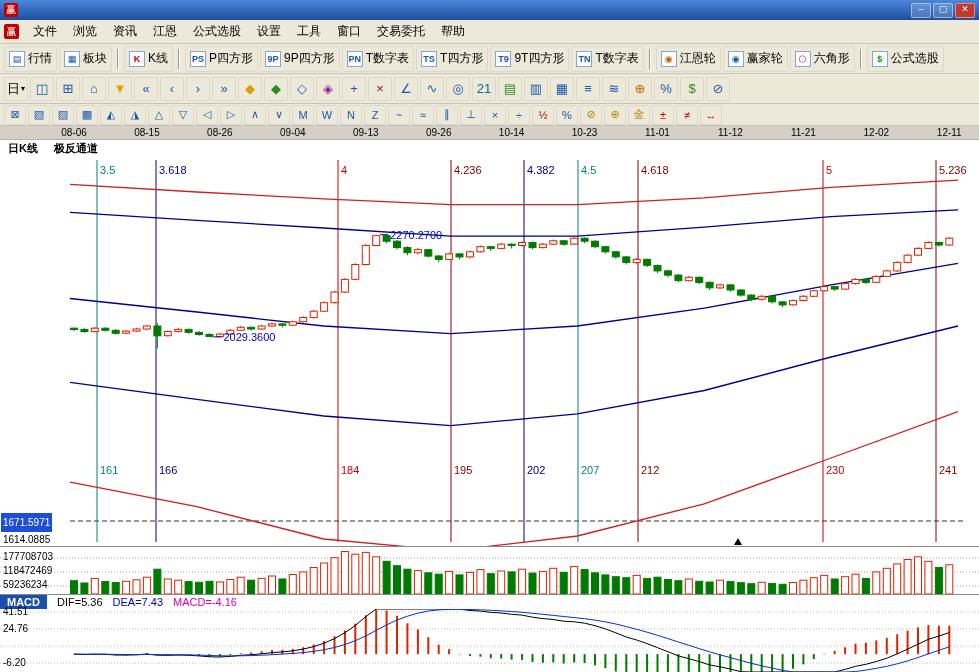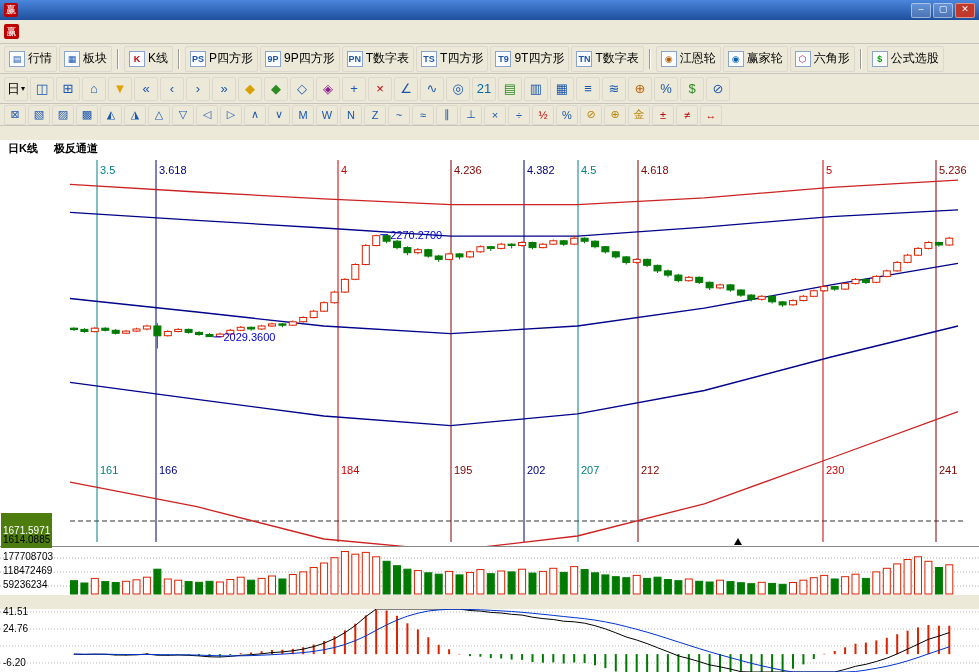--- a/index.html
+++ b/index.html
@@ -54,39 +54,40 @@
   .macdhead{position:absolute;top:594px;left:0;right:0;height:15px;background:#fff;
     border-top:1px solid #888;font-size:11px;display:flex;align-items:center;box-sizing:border-box;}
   .macd-tag{background:#1a4fb0;color:#fff;height:15px;line-height:15px;padding:0 7px;font-weight:bold;}
   .macdpane{position:absolute;top:609px;left:0;right:0;height:63px;background:#fff;}
   svg{position:absolute;top:0;left:0;}
   svg text{font-family:"Liberation Sans","DejaVu Sans",sans-serif;}
 
   .chart-head{position:absolute;top:1px;left:8px;display:flex;align-items:center;font-size:11px;z-index:3;}
   .chart-head .lbl{margin-right:16px;color:#000;font-weight:bold;}
   .axlab{position:absolute;font-size:10px;color:#000;left:3px;z-index:3;white-space:nowrap;}
-  .axlab.hl{background:#4d7c0f;color:#fff;padding:12px 2px;left:1px;}
+  .axlab.hl{background:#1d4ed8;color:#fff;padding:4px 2px;left:1px;}
   .mhv{margin-left:10px;}
 </style>
 </head>
 <body>
 
 <div class="app">
 
   <div class="titlebar">
     <span class="app-ico">赢</span>
     <span class="winbtns">
       <span class="wbtn">–</span>
       <span class="wbtn">▢</span>
       <span class="wbtn close">✕</span>
     </span>
   </div>
 
   <div class="menubar">
     <span class="menu-logo">赢</span>
+    <span id="menu-items"><span class="menu-item">文件</span><span class="menu-item">浏览</span><span class="menu-item">资讯</span><span class="menu-item">江恩</span><span class="menu-item">公式选股</span><span class="menu-item">设置</span><span class="menu-item">工具</span><span class="menu-item">窗口</span><span class="menu-item">交易委托</span><span class="menu-item">帮助</span></span>
   </div>
 
   <div class="tb tb1" id="toolbar-main">
       <span class="tbbtn">
         <span class="tbico" style="color: rgb(26, 86, 176);">▤</span>
         <span>行情</span>
       </span>
       <span class="tbbtn">
         <span class="tbico" style="color: rgb(26, 86, 176);">▦</span>
         <span>板块</span>
@@ -196,20 +197,35 @@
       <span class="ibtn" style="color: rgb(192, 0, 0);">½</span>
       <span class="ibtn" style="color: rgb(26, 86, 176);">%</span>
       <span class="ibtn" style="color: rgb(184, 134, 11);">⊘</span>
       <span class="ibtn" style="color: rgb(184, 134, 11);">⊕</span>
       <span class="ibtn" style="color: rgb(184, 134, 11);">金</span>
       <span class="ibtn" style="color: rgb(192, 0, 0);">±</span>
       <span class="ibtn" style="color: rgb(192, 0, 0);">≠</span>
       <span class="ibtn" style="color: rgb(192, 0, 0);">↔</span>
     </div>
 
+  <div class="datebar" id="datebar">
+      <span style="left: 74px;">08-06</span>
+      <span style="left: 146.94px;">08-15</span>
+      <span style="left: 219.88px;">08-26</span>
+      <span style="left: 292.82px;">09-04</span>
+      <span style="left: 365.76px;">09-13</span>
+      <span style="left: 438.7px;">09-26</span>
+      <span style="left: 511.64px;">10-14</span>
+      <span style="left: 584.58px;">10-23</span>
+      <span style="left: 657.52px;">11-01</span>
+      <span style="left: 730.46px;">11-12</span>
+      <span style="left: 803.4px;">11-21</span>
+      <span style="left: 876.34px;">12-02</span>
+      <span style="left: 949.28px;">12-11</span>
+    </div>
 
   <div class="mainchart">
     <svg id="mainsvg" width="979" height="406">
         <g>
           <line x1="70" y1="381" x2="965" y2="381" stroke="#333" stroke-dasharray="5,3" stroke-width="1"></line>
         </g>
         <g>
           <line x1="97" y1="20" x2="97" y2="402" stroke="#008080" stroke-width="1"></line>
           <text x="100" y="34" fill="#008080" font-size="11">3.5</text>
           <text x="100" y="334" fill="#008080" font-size="11">161</text>
@@ -529,20 +545,24 @@
           <rect x="945.8" y="17.8" width="7" height="29.2" fill="#fff" stroke="#dd2200"></rect>
         </g>
       </svg>
     <div id="vol-axis">
         <span class="axlab" style="top: 4px;">177708703</span>
         <span class="axlab" style="top: 18px;">118472469</span>
         <span class="axlab" style="top: 32px;">59236234</span>
       </div>
   </div>
 
+  <div class="macdhead">
+    <span class="macd-tag">MACD</span>
+    <span id="macd-values"><span class="mhv" style="color: rgb(0, 0, 0);">DIF=5.36</span><span class="mhv" style="color: rgb(0, 0, 204);">DEA=7.43</span><span class="mhv" style="color: rgb(204, 0, 204);">MACD=-4.16</span></span>
+  </div>
 
   <div class="macdpane">
     <svg id="macdsvg" width="979" height="63">
         <line x1="0" y1="3" x2="979" y2="3" stroke="#bbb" stroke-dasharray="1,2"></line>
         <line x1="0" y1="20" x2="979" y2="20" stroke="#bbb" stroke-dasharray="1,2"></line>
         <line x1="0" y1="37" x2="979" y2="37" stroke="#bbb" stroke-dasharray="1,2"></line>
         <line x1="0" y1="54" x2="979" y2="54" stroke="#bbb" stroke-dasharray="1,2"></line>
         <g>
           <rect x="73.0" y="45.1" width="2" height="0.5" fill="#dd2200"></rect>
           <rect x="83.4" y="45.1" width="2" height="0.6" fill="#007a00"></rect>

